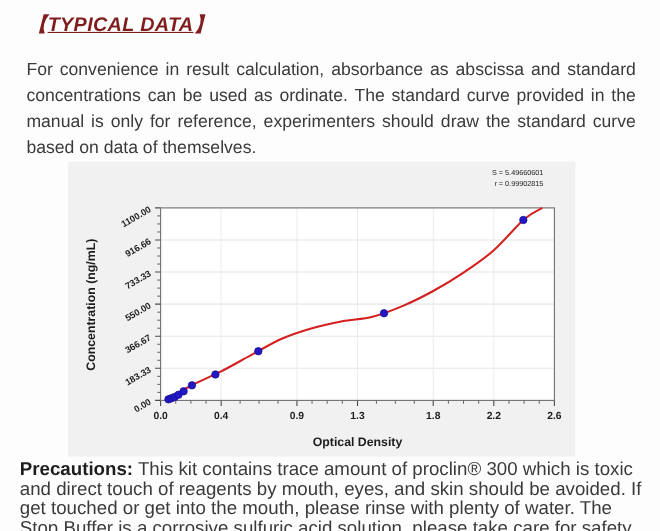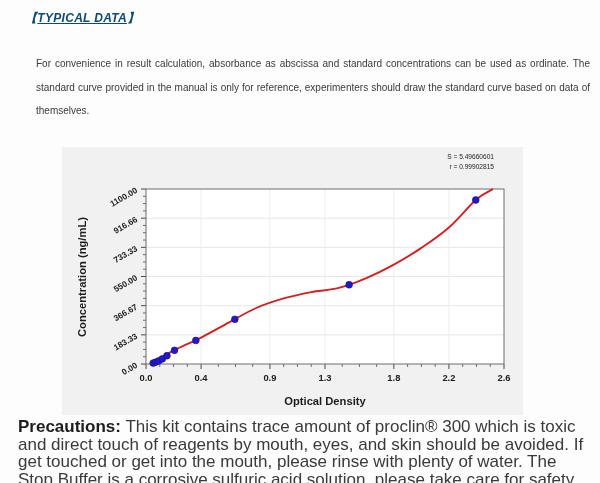--- a/index.html
+++ b/index.html
@@ -21,41 +21,41 @@
     height: 483px;
     background: #fdfdfd;
     box-sizing: border-box;
   }
 
   
   .doc-title {
     position: absolute;
     left: 25px;
     top: 10px;
-    font-size: 12px;
+    font-size: 18px;
     font-weight: bold;
     font-style: italic;
-    color: #0c4a6e;
+    color: #7f1d1d;
     letter-spacing: 0.3px;
     white-space: nowrap;
   }
   .doc-title .bracket {
     text-decoration: none;
   }
   .doc-title .inner {
     text-decoration: underline;
   }
 
   
   .intro {
     position: absolute;
-    left: 36px;
+    left: 24px;
     top: 52px;
     width: 554px;
-    font-size: 10px;
+    font-size: 16px;
     line-height: 23.5px;
     text-align: justify;
     color: #3a3a3a;
     text-justify: inter-word;
   }
 
   
   .chart-panel {
     position: absolute;
     left: 62px;

